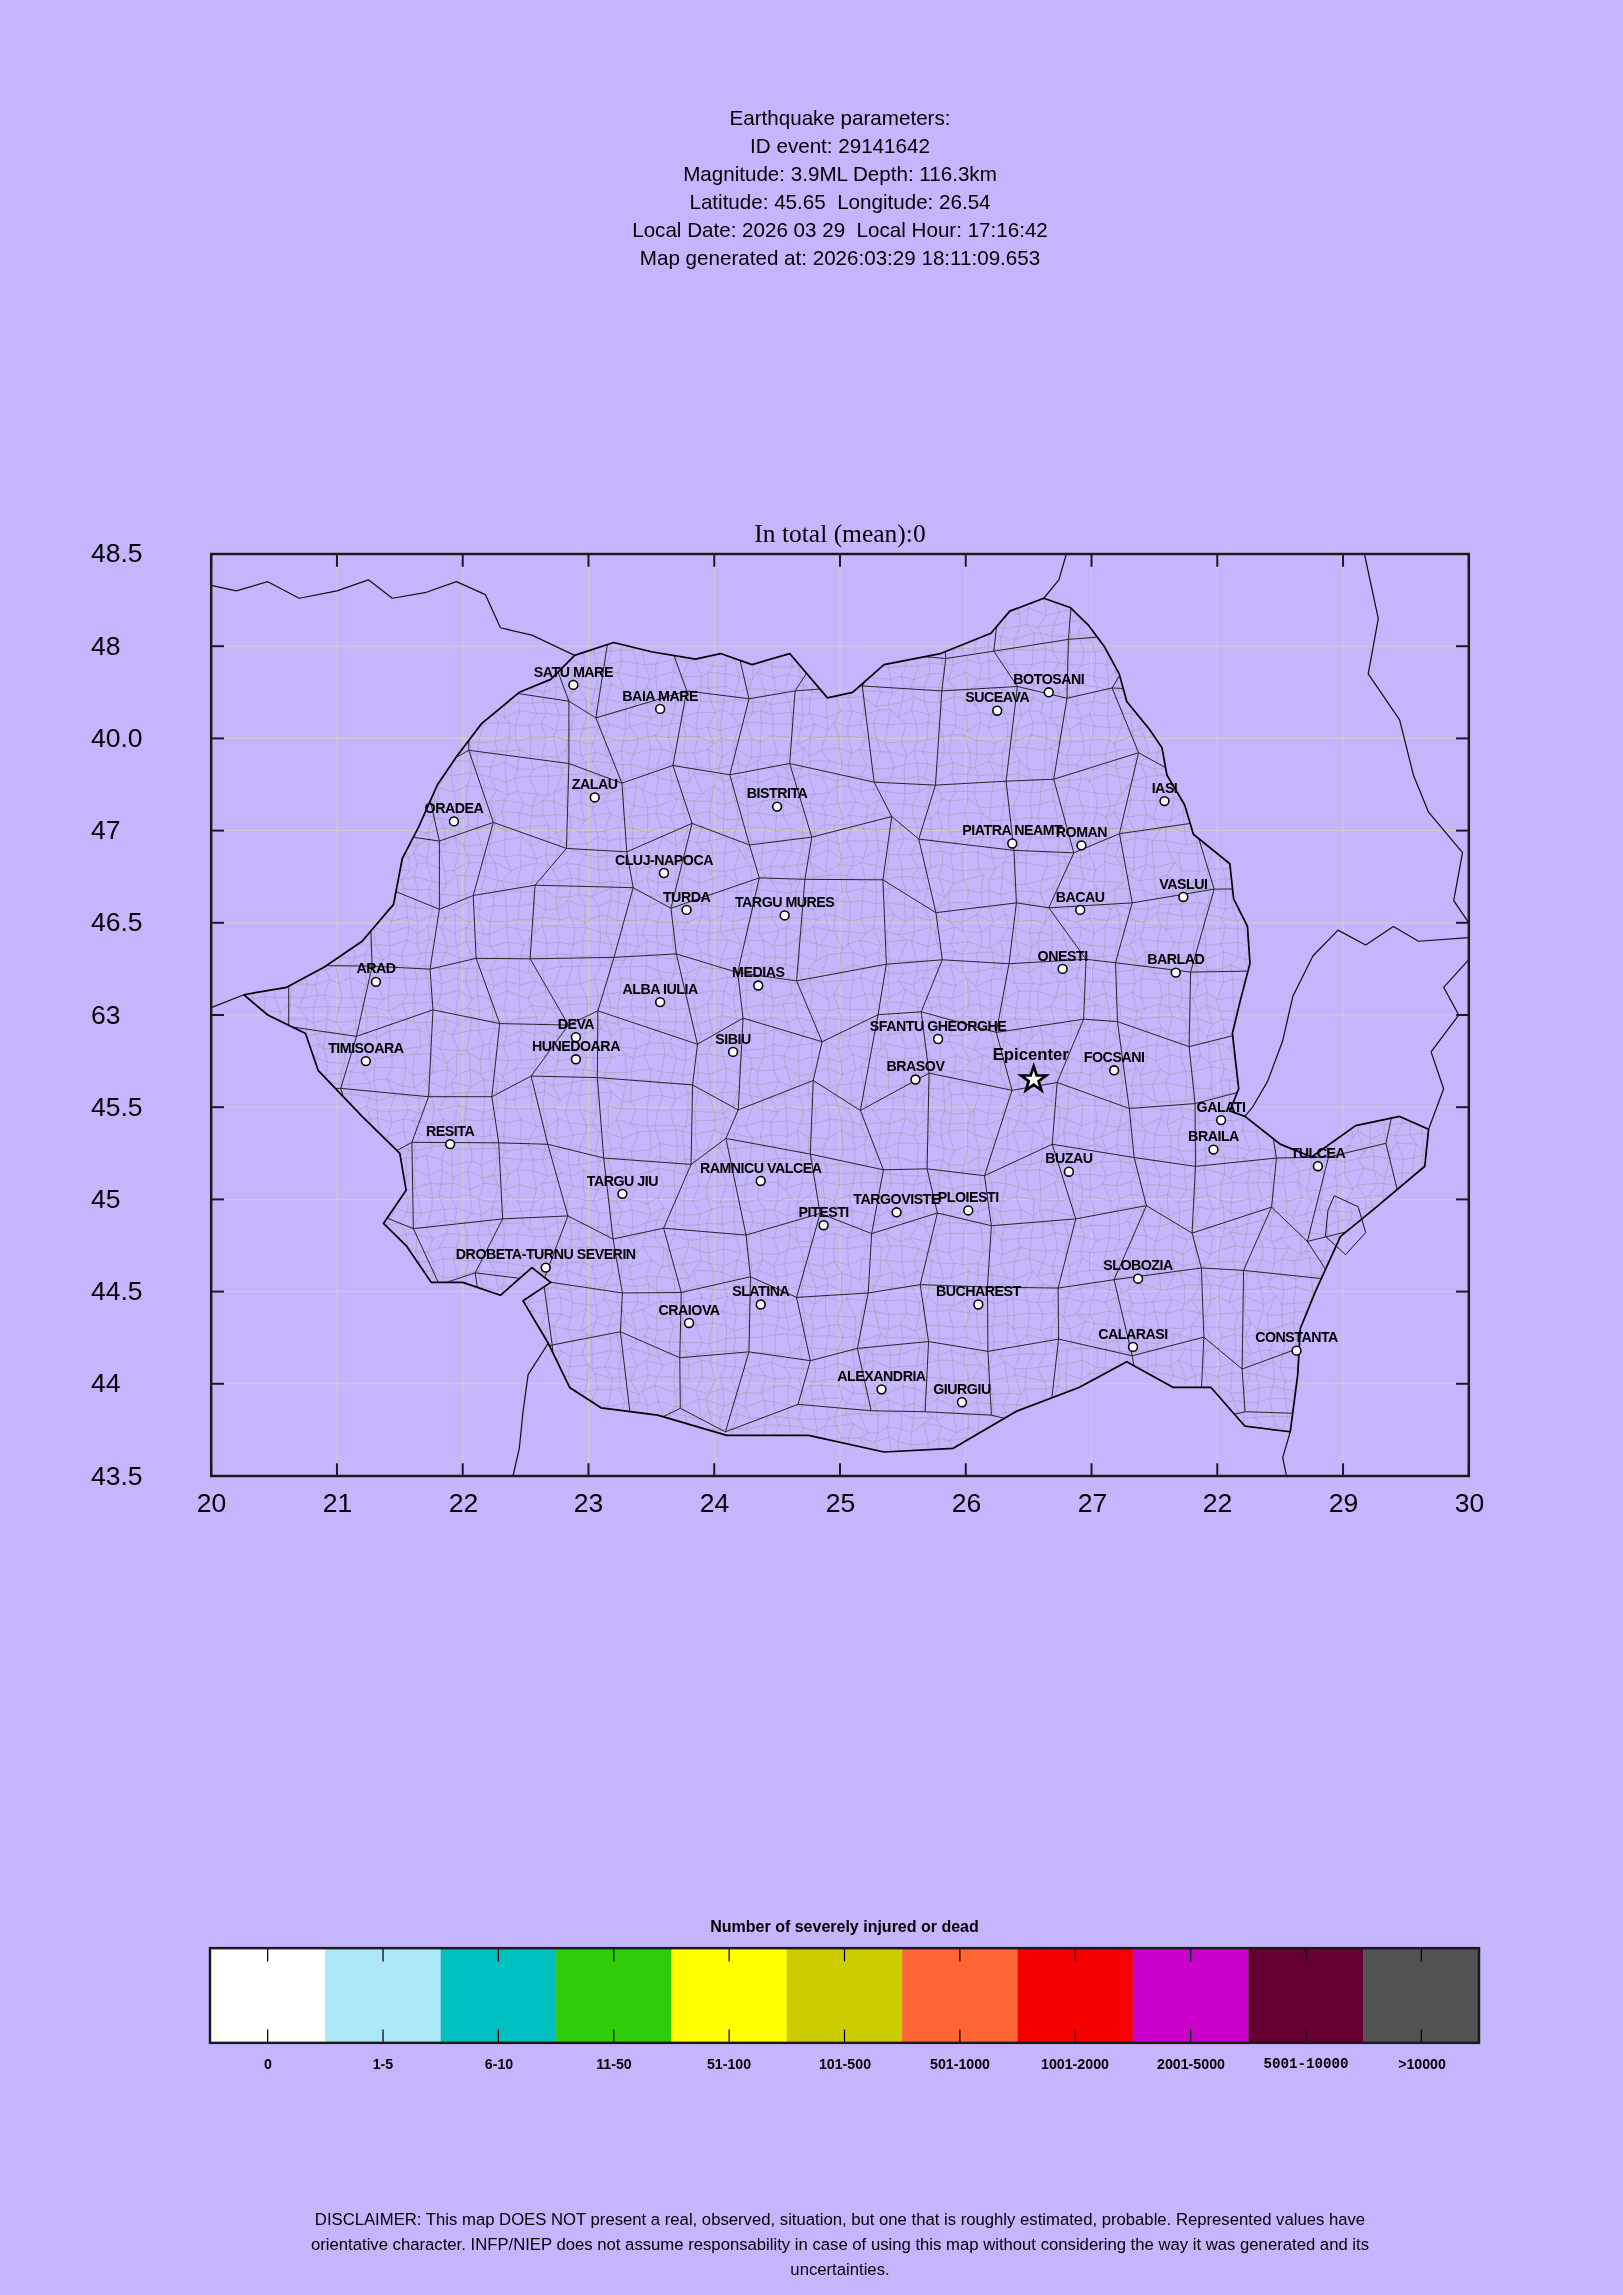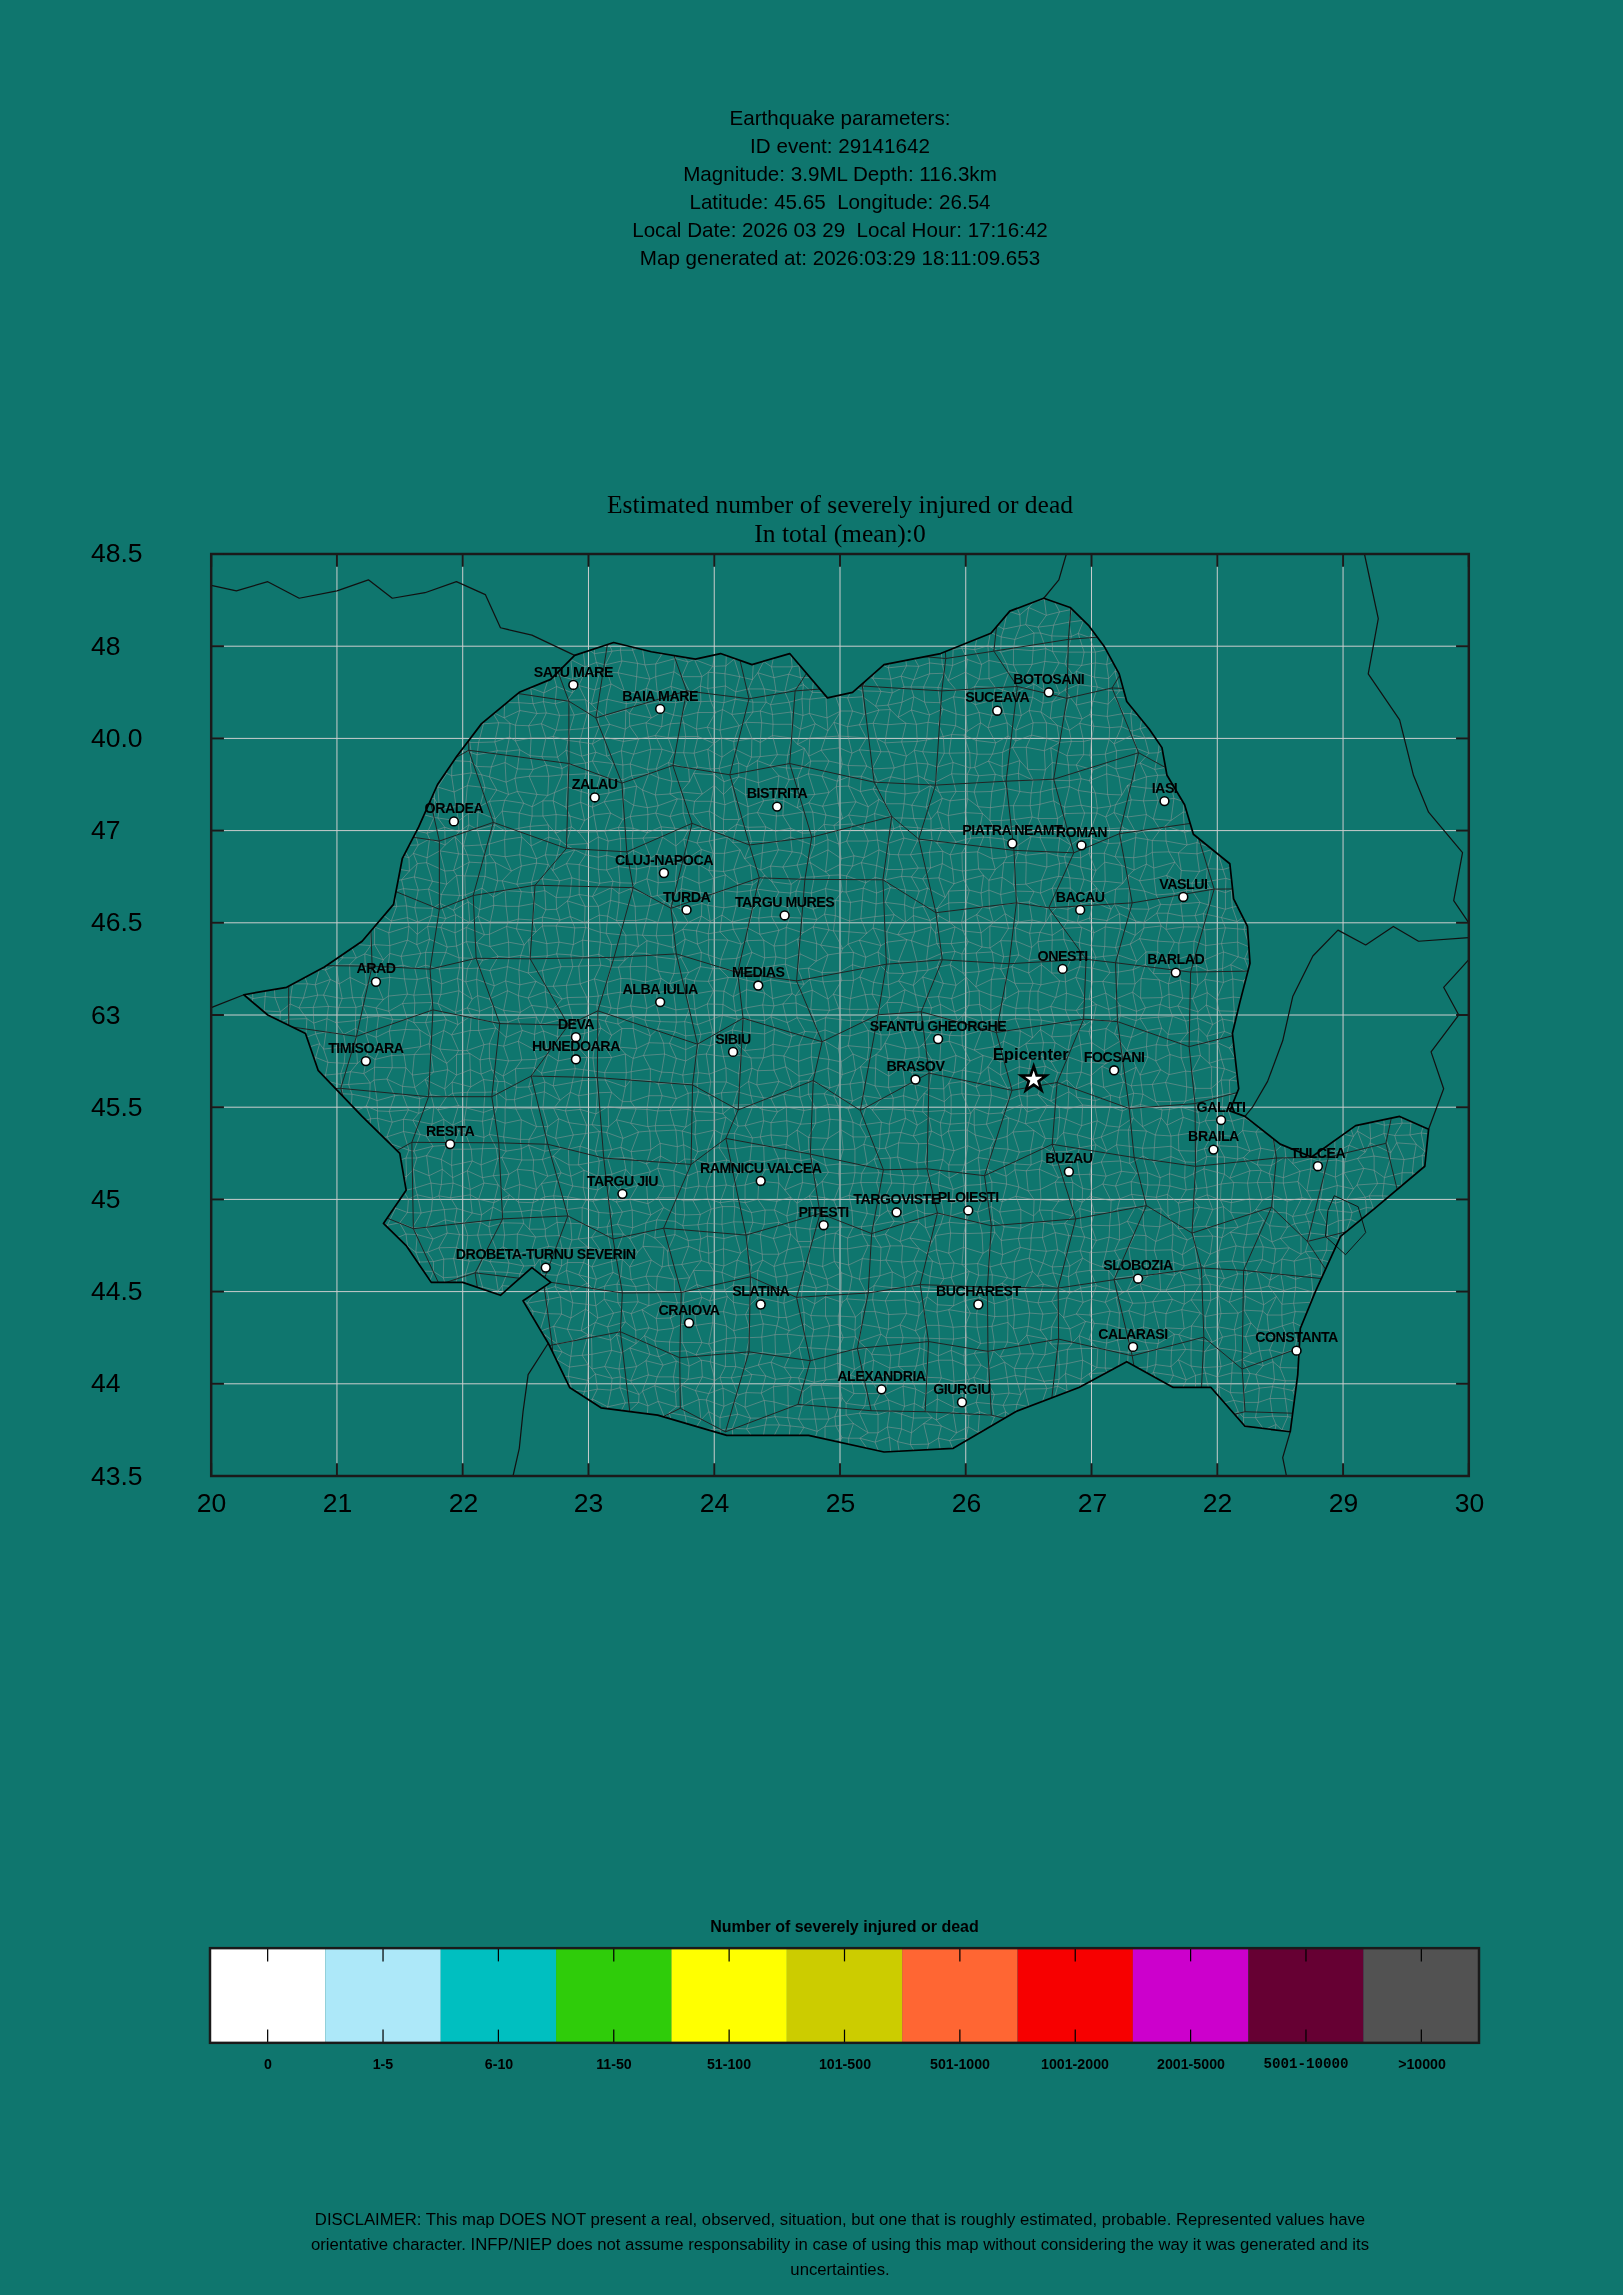--- a/index.html
+++ b/index.html
@@ -1,16 +1,16 @@
 <!DOCTYPE html>
 <html style="font-size:7.9px"><head>
 <meta charset="utf-8">
 <style>
   html,body{margin:0;padding:0;background:#fff;}
-  #page{position:relative;width:1623px;height:2295px;background:#0f766e;overflow:hidden;
+  #page{position:relative;width:1623px;height:2295px;background:#c4b5fd;overflow:hidden;
         font-family:"Liberation Sans",sans-serif;color:#000;}
   .hdr-line{position:absolute;left:211px;width:1258px;text-align:center;
             font-size:20.6px;line-height:28px;white-space:pre;}
   .map-title{position:absolute;left:211px;width:1258px;text-align:center;
              font-family:"Liberation Serif",serif;font-size:25.5px;line-height:29.4px;}
   .cb-title{position:absolute;left:210px;width:1269px;text-align:center;
             font-weight:bold;font-size:16px;}
   .disc-line{position:absolute;left:113px;width:1454px;text-align:center;
              font-size:16.7px;line-height:25px;}
   .tick-label-x{position:absolute;width:79px;margin-left:-39px;text-align:center;font-size:26.5px;}
@@ -25,21 +25,20 @@
 
 <div>
   <div class="hdr-line" style="top:104px">Earthquake parameters:</div>
   <div class="hdr-line" style="top:132px">ID event: 29141642</div>
   <div class="hdr-line" style="top:160px">Magnitude: 3.9ML Depth: 116.3km</div>
   <div class="hdr-line" style="top:188px">Latitude: 45.65  Longitude: 26.54</div>
   <div class="hdr-line" style="top:216px">Local Date: 2026 03 29  Local Hour: 17:16:42</div>
   <div class="hdr-line" style="top:244px">Map generated at: 2026:03:29 18:11:09.653</div>
 </div>
 
-<div class="map-title" style="top:490px">Estimated number of severely injured or dead</div>
 <div class="map-title" style="top:519px">In total (mean):0</div>
 
 <svg id="map-svg" style="left:211px;top:554px" width="1258" height="922" viewBox="0 0 2563 1879">
       <g>
         <line x1="256.3" y1="0" x2="256.3" y2="1879" stroke="#cfcfcf" stroke-width="2"></line>
         <line x1="512.6" y1="0" x2="512.6" y2="1879" stroke="#cfcfcf" stroke-width="2"></line>
         <line x1="768.9" y1="0" x2="768.9" y2="1879" stroke="#cfcfcf" stroke-width="2"></line>
         <line x1="1025.2" y1="0" x2="1025.2" y2="1879" stroke="#cfcfcf" stroke-width="2"></line>
         <line x1="1281.5" y1="0" x2="1281.5" y2="1879" stroke="#cfcfcf" stroke-width="2"></line>
         <line x1="1537.8" y1="0" x2="1537.8" y2="1879" stroke="#cfcfcf" stroke-width="2"></line>

